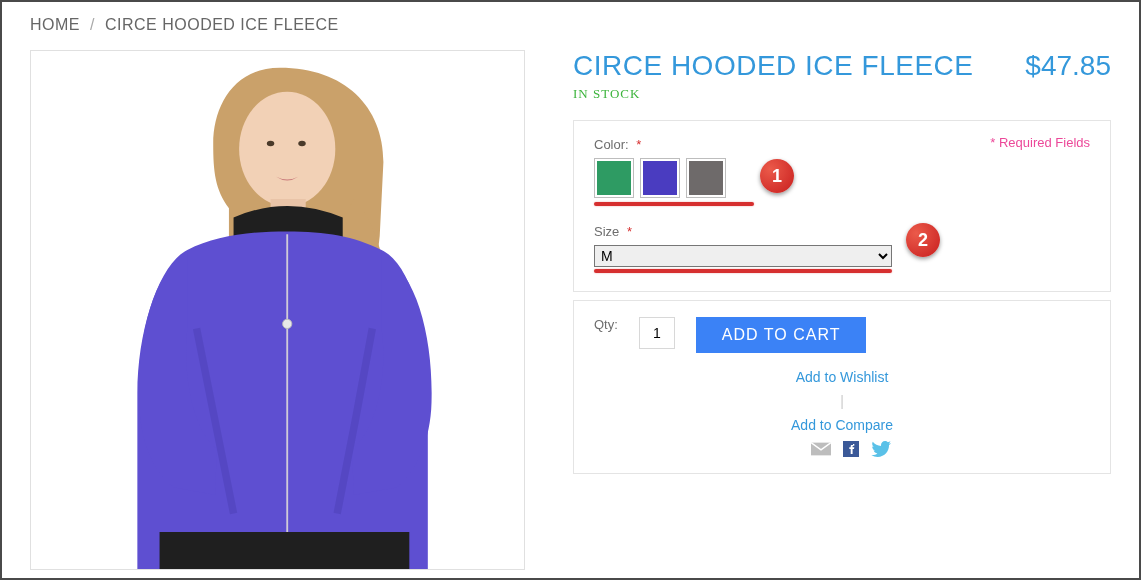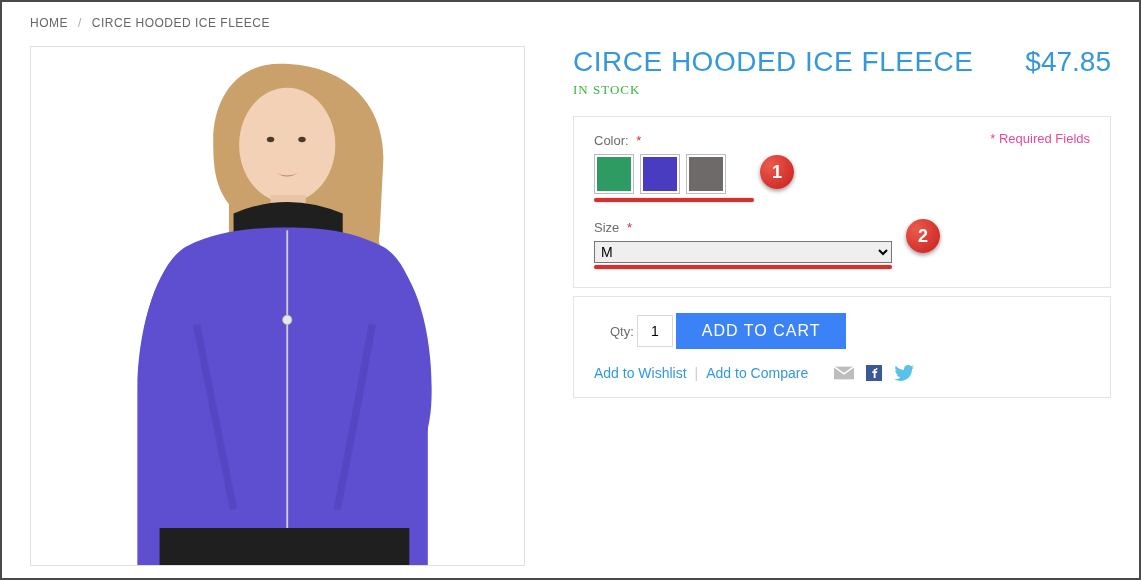--- a/index.html
+++ b/index.html
@@ -9,21 +9,21 @@
     width: 1141px;
     height: 580px;
     border: 2px solid #4a4a4a;
     background: #fff;
     overflow: hidden;
     position: relative;
   }
   .inner { padding: 14px 28px 0 28px; }
 
   
-  .breadcrumb { font-size: 12px; letter-spacing: 0.5px; color: #666; display:flex; align-items:center; gap:10px;text-align:right; }
+  .breadcrumb { font-size: 16px; letter-spacing: 0.5px; color: #666; display:flex; align-items:center; gap:10px;text-align:right; }
   .breadcrumb a { color:#666; text-decoration:none; }
   .breadcrumb .sep { color:#aaa; }
 
   .page { display:flex; gap:48px; margin-top:16px; }
 
   
   .media-box {
     width: 495px;
     height: 520px;
     border: 1px solid #e0e0e0;
@@ -46,25 +46,25 @@
   .field-label .ast { color:#d62f2f; margin-left:4px; }
   .swatches { display:flex; gap:6px; }
   .swatch { width:40px; height:40px; border:1px solid #bdbdbd; cursor:pointer; position:relative; }
   .swatch-inner { position:absolute; inset:2px; }
   .underline-red { height:4px; background:#d62f2f; border-radius:2px; margin-top:4px; width:160px; box-shadow:0 0 2px rgba(214,47,47,.4); }
   .underline-red.wide { width:298px; margin-top:2px; }
 
   .size-select { width:298px; font-size:14px; padding:1px 2px; border:1px solid #767676; background:#efefef; }
 
   .cart-box { border:1px solid #e4e4e4; margin-top:8px; padding:16px 20px; }
-  .cart-row { display:flex; align-items:center; gap:3px;margin-left:16px; }
+  .cart-row { display:flex; gap:21px; }
   .qty-label { font-size:13px; color:#6d6d6d; }
   .qty-input { width:36px; height:32px; border:1px solid #d8d8d8; text-align:center; font-size:14px; }
   .add-btn { background:#3b82f6; color:#fff; border:none; font-size:16px; letter-spacing:1px; padding:9px 26px; cursor:pointer; }
-  .links-row { margin-top:16px; display:flex; align-items:center; gap:8px; font-size:14px; }
+  .links-row { margin-top:16px; display:flex; align-items:center; gap:8px; font-size:14px;flex-direction:column; }
   .links-row a { color:#3498db; text-decoration:none; }
   .vbar { color:#ccc; }
   .share-icons { margin-left:18px; display:flex; gap:10px; align-items:center; }
   .share-icons span { width:20px; height:16px; display:inline-flex; align-items:center; justify-content:center; }
 
   
   .callout { position:absolute; width:34px; height:34px; border-radius:50%; background:radial-gradient(circle at 30% 30%, #eb5a4a, #c81e1e); color:#fff; font-size:18px; font-weight:bold; display:flex; align-items:center; justify-content:center; box-shadow:0 2px 4px rgba(0,0,0,.4); }
 </style>
 </head>
 <body>

